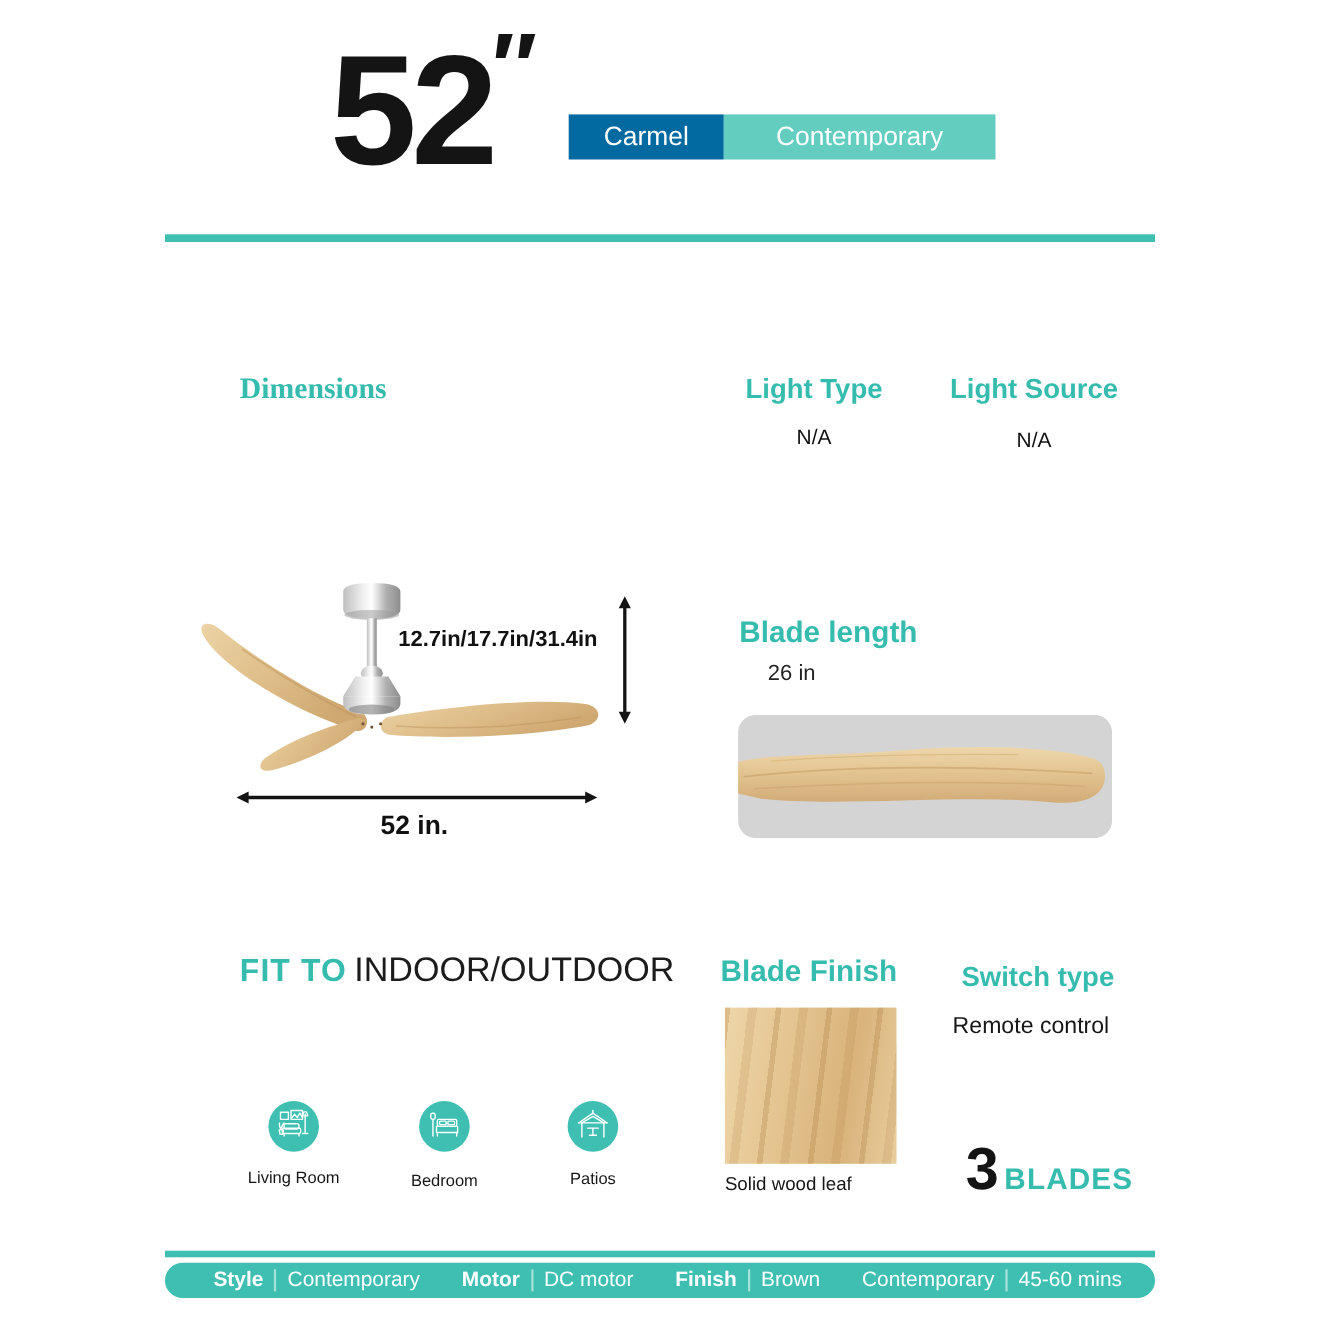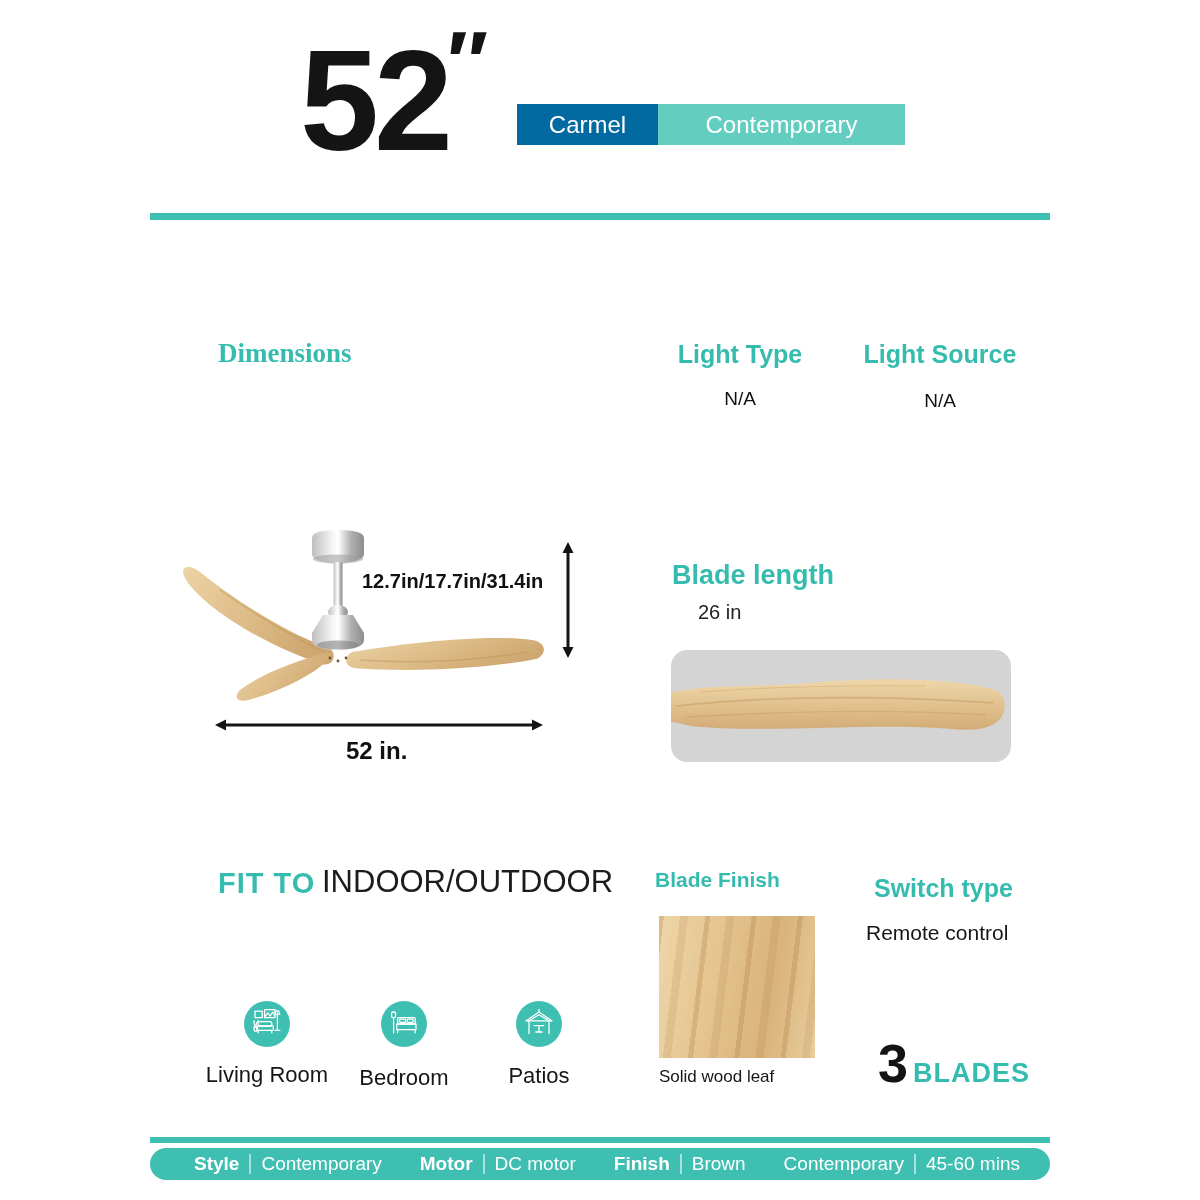--- a/index.html
+++ b/index.html
@@ -28,23 +28,23 @@
   .lbl-drop{left:362px;top:570px;font-size:20px;font-weight:700;color:#111;}
   .lbl-sweep{left:346px;top:737px;font-size:24px;font-weight:700;color:#111;}
   
   .t-bladelen{left:672px;top:560px;font-size:27px;}
   .v-bladelen{left:698px;top:601px;font-size:20px;color:#222;}
   .bladebox{left:671px;top:650px;}
   
   .t-fitto{left:218px;top:867px;font-size:29px;letter-spacing:1px;}
   .v-fitto{left:322px;top:864px;font-size:31px;font-weight:400;color:#1c1c1c;}
   .room-circle{width:46px;height:46px;border-radius:50%;background:#3fbfb1;display:flex;align-items:center;justify-content:center;}
-  .room-label{font-size:22px;color:#161616;text-align:center;}
-  
-  .t-bladefinish{left:655px;top:868px;font-size:21px;}
+  .room-label{font-size:15px;color:#161616;text-align:center;}
+  
+  .t-bladefinish{left:655px;top:868px;font-size:27px;}
   .wood-swatch{left:659px;top:916px;width:156px;height:142px;
     background:
       repeating-linear-gradient(97deg, rgba(176,128,70,.30) 0 5px, rgba(0,0,0,0) 5px 21px, rgba(176,128,70,.18) 21px 29px, rgba(0,0,0,0) 29px 46px),
       linear-gradient(100deg,#eed6a9 0%,#e3c28d 40%,#d9b37b 70%,#e8cd9d 100%);}
   .cap-bladefinish{left:659px;top:1067px;font-size:17px;color:#161616;}
   
   .t-switch{left:874px;top:874px;font-size:25px;}
   .v-switch{left:866px;top:921px;font-size:21px;color:#161616;}
   .blades-row{left:878px;top:1036px;display:flex;align-items:baseline;gap:5px;}
   .blades-count{font-size:54px;font-weight:800;color:#141414;line-height:1;}

